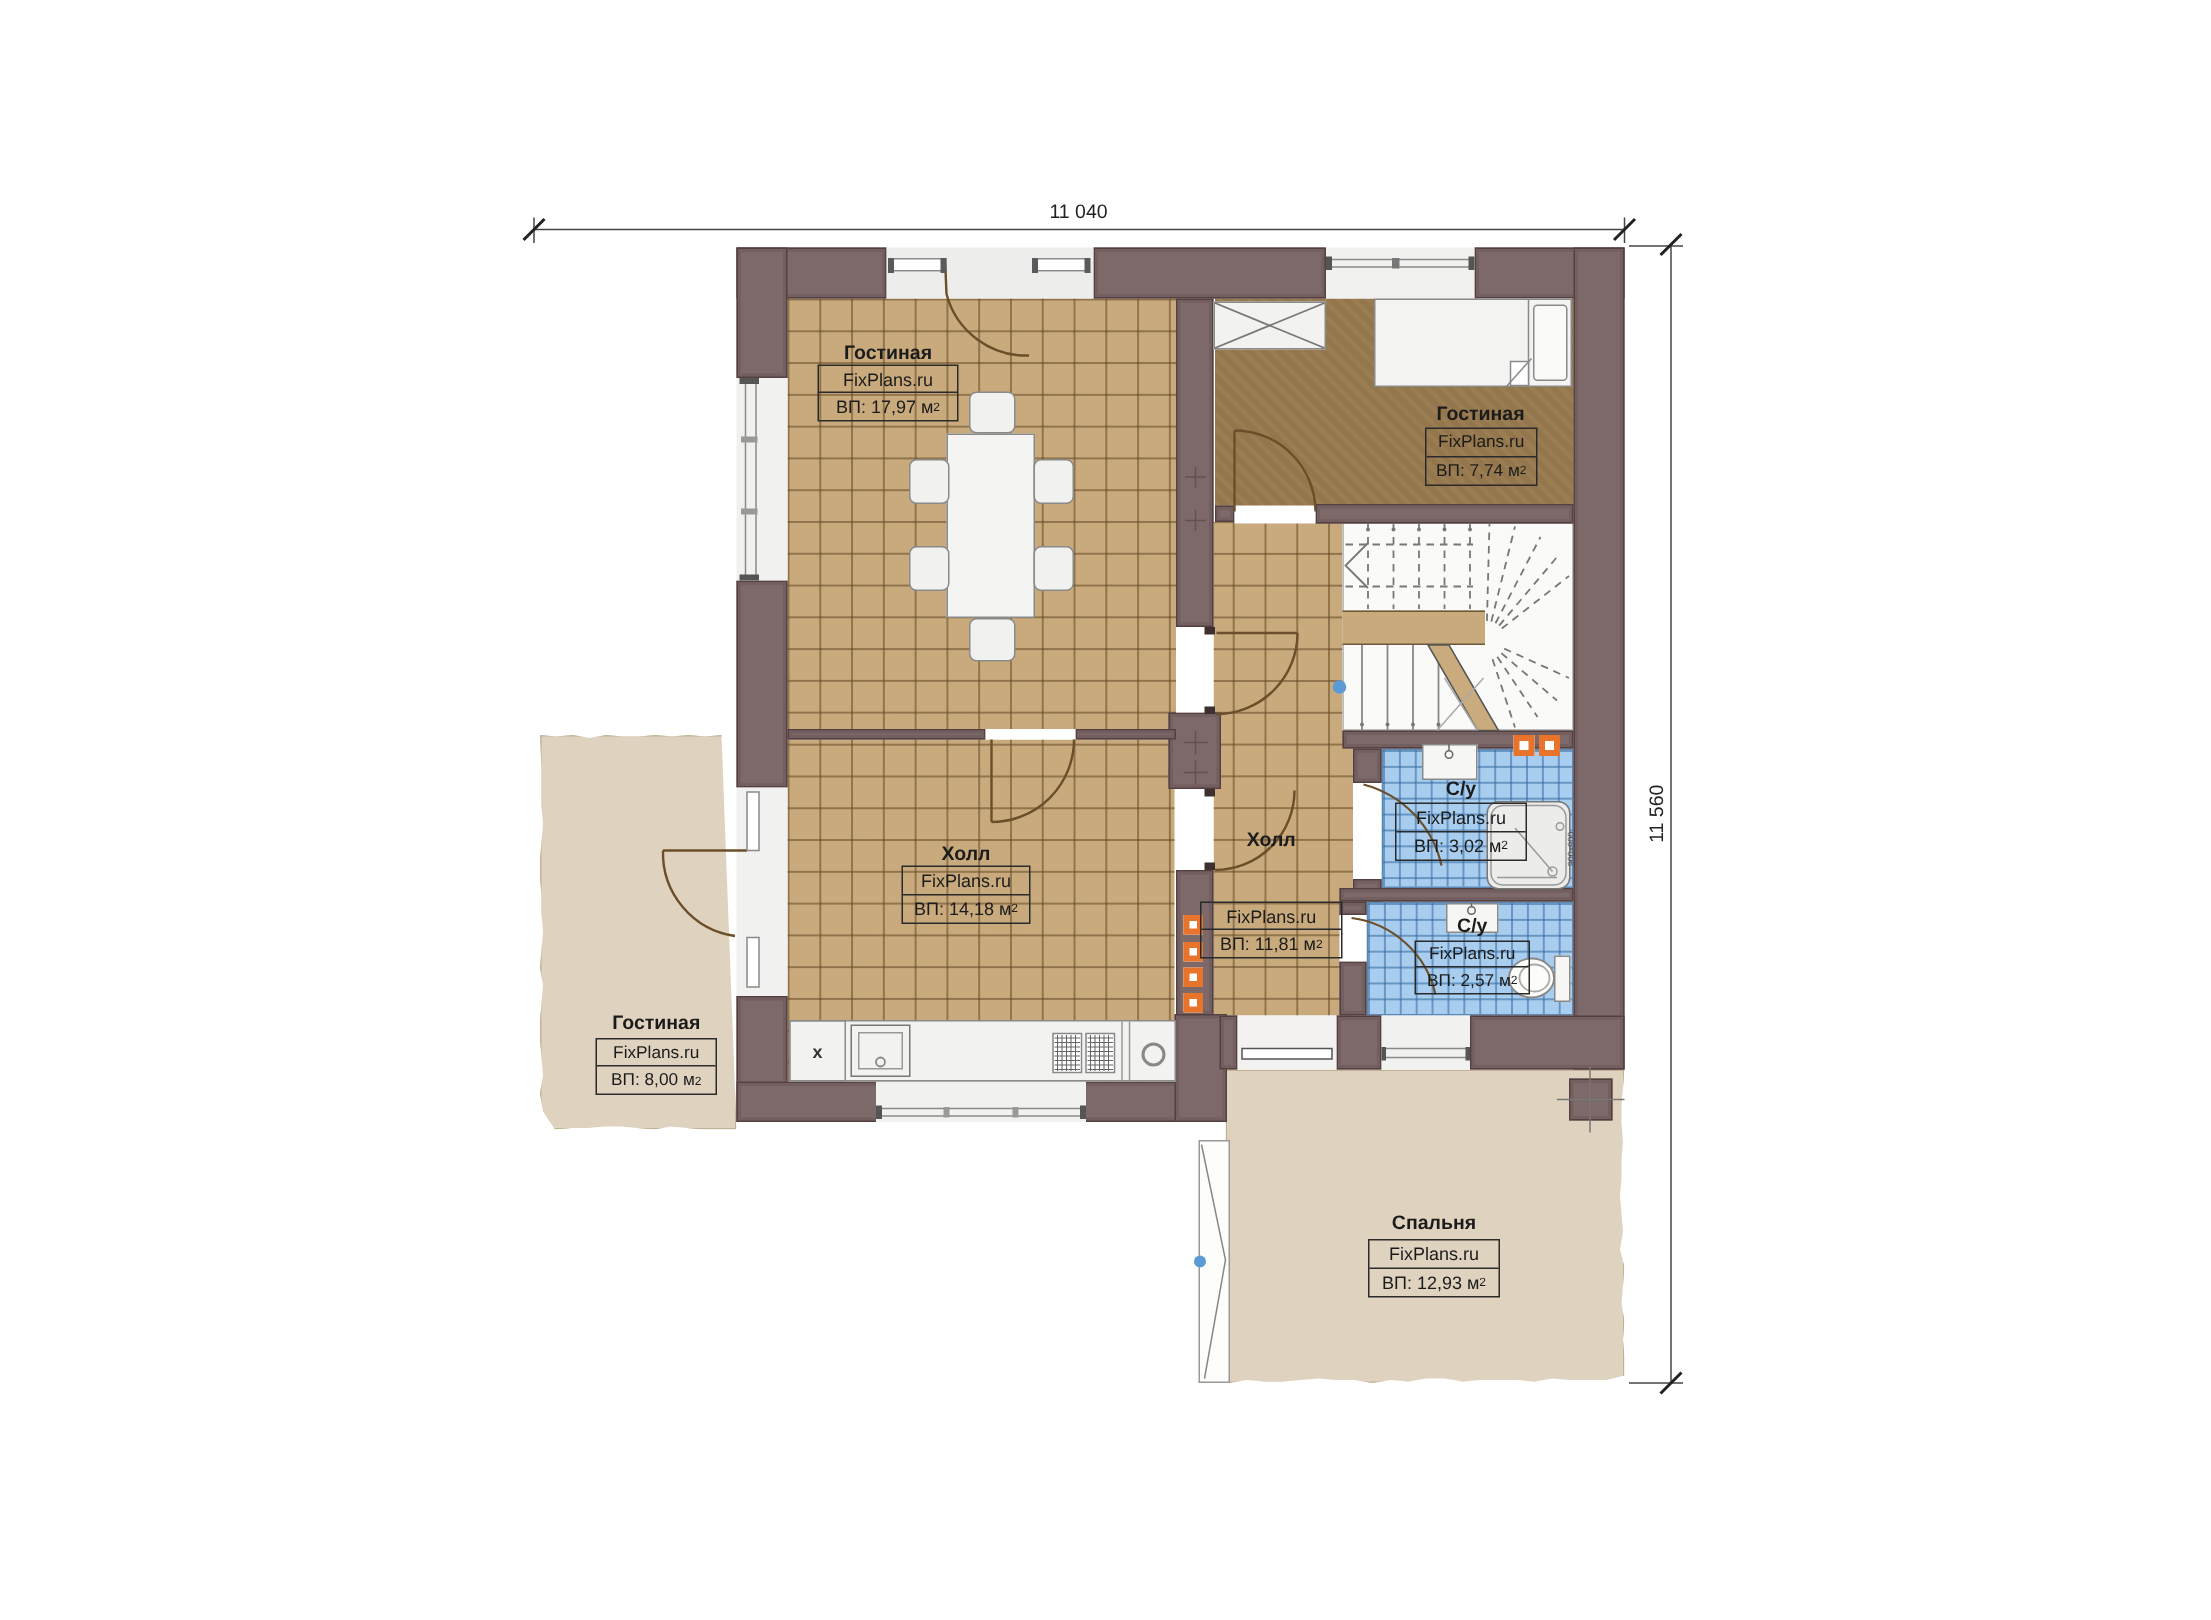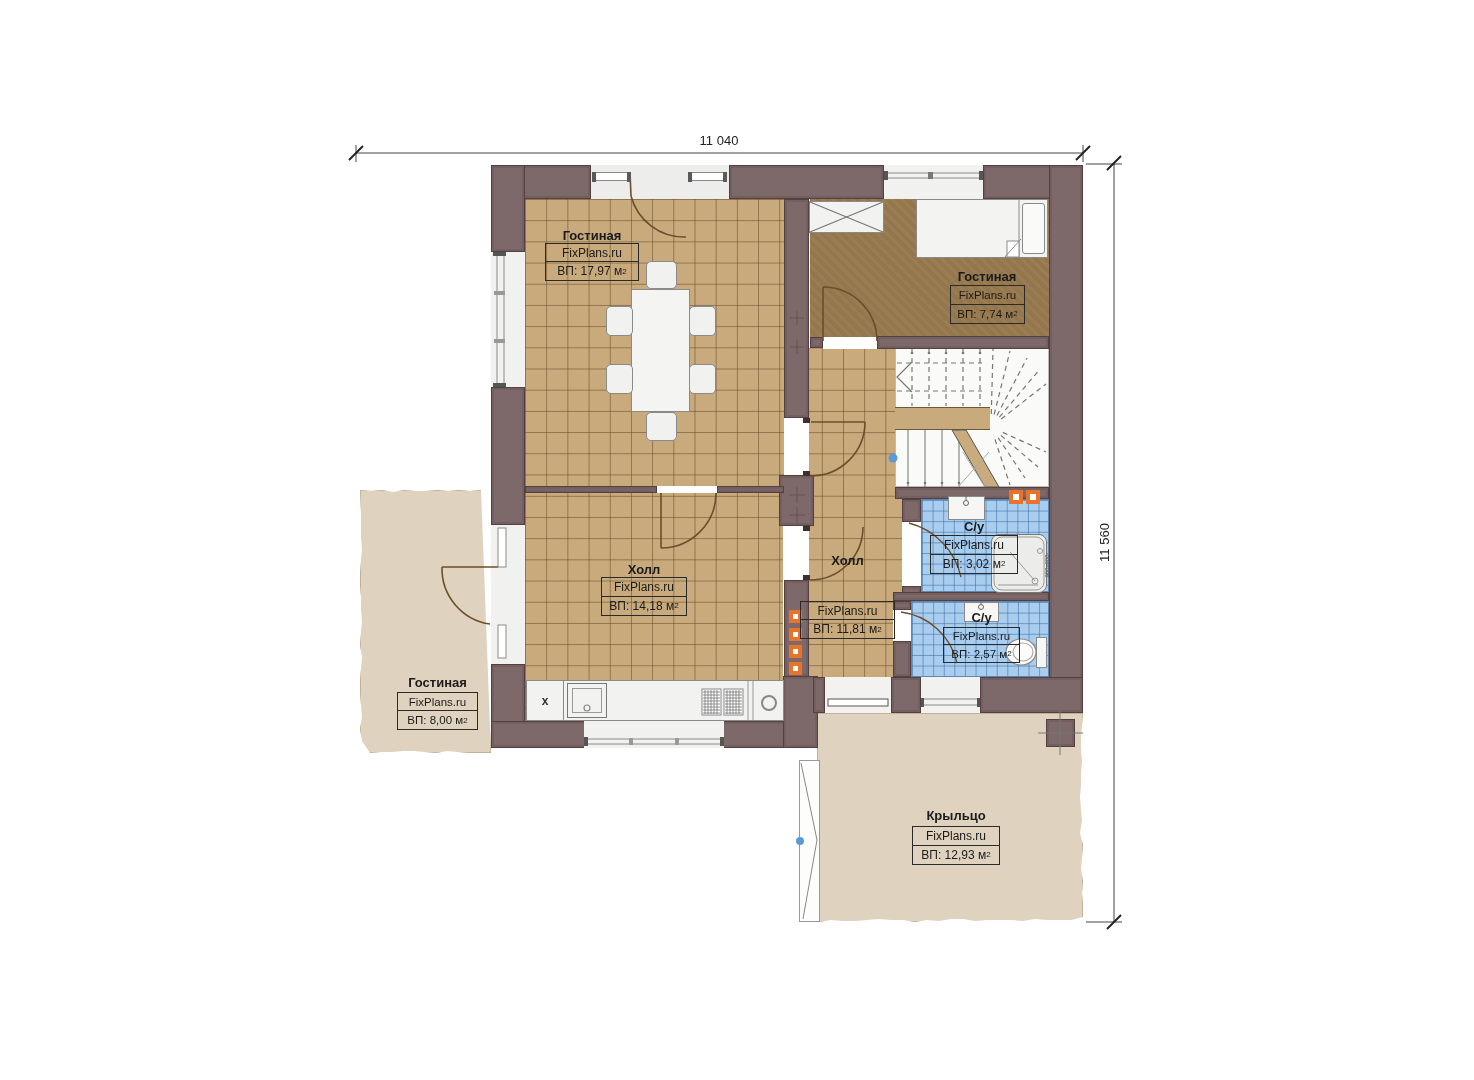--- a/index.html
+++ b/index.html
@@ -455,21 +455,21 @@
     <div class="r1">FixPlans.ru</div>
       <div class="r2">ВП: 2,57 м<sup>2</sup></div>
   </div>
 
   <div class="lbl" style="left:397px;top:673px;width:81px;"><span class="t">Гостиная</span></div>
   <div class="lblbox" style="left:397px;top:692px;width:81px;height:38px;font-size:11.5px;">
     <div class="r1">FixPlans.ru</div>
       <div class="r2">ВП: 8,00 м<sup>2</sup></div>
   </div>
 
-  <div class="lbl" style="left:912px;top:806px;width:88px;"><span class="t">Крыльцо</span></div>
+  <div class="lbl" style="left:912px;top:806px;width:88px;"><span class="t">Спальня</span></div>
   <div class="lblbox" style="left:912px;top:826px;width:88px;height:39px;">
     <div class="r1">FixPlans.ru</div>
       <div class="r2">ВП: 12,93 м<sup>2</sup></div>
   </div>
 
   <div class="abs" style="left:669px;top:133px;width:100px;text-align:center;font-size:13px;color:#222;">11 040</div>
 
   <div class="abs" style="left:1054px;top:535px;width:100px;text-align:center;font-size:13px;color:#222;
        transform:rotate(-90deg);">11 560</div>
 

